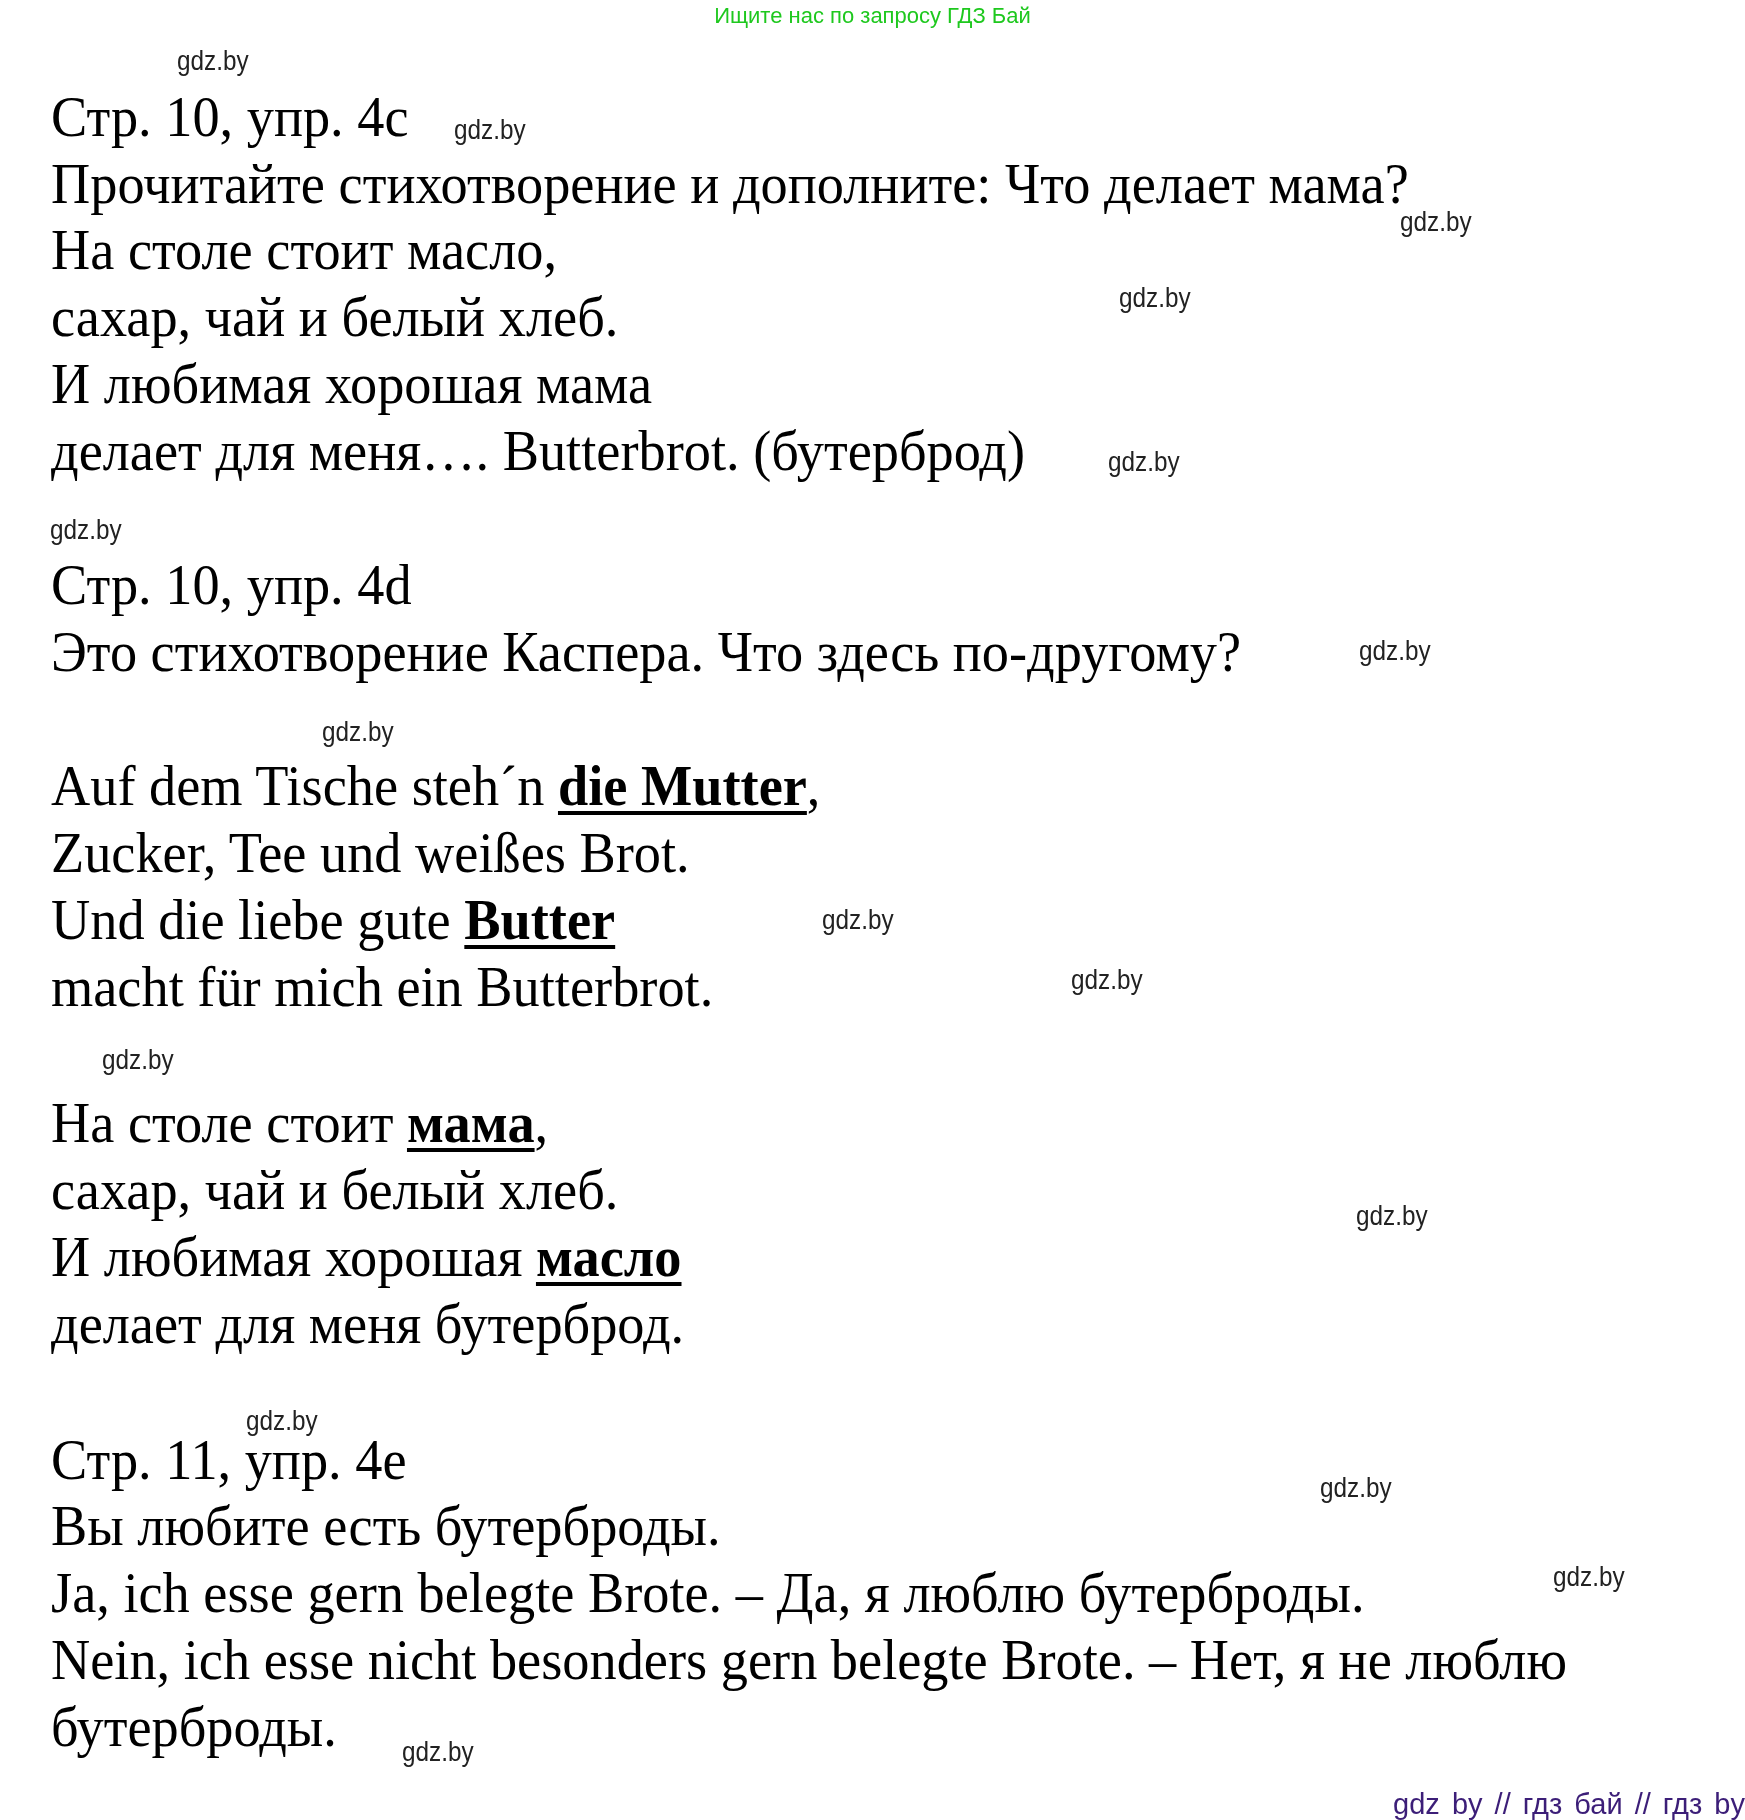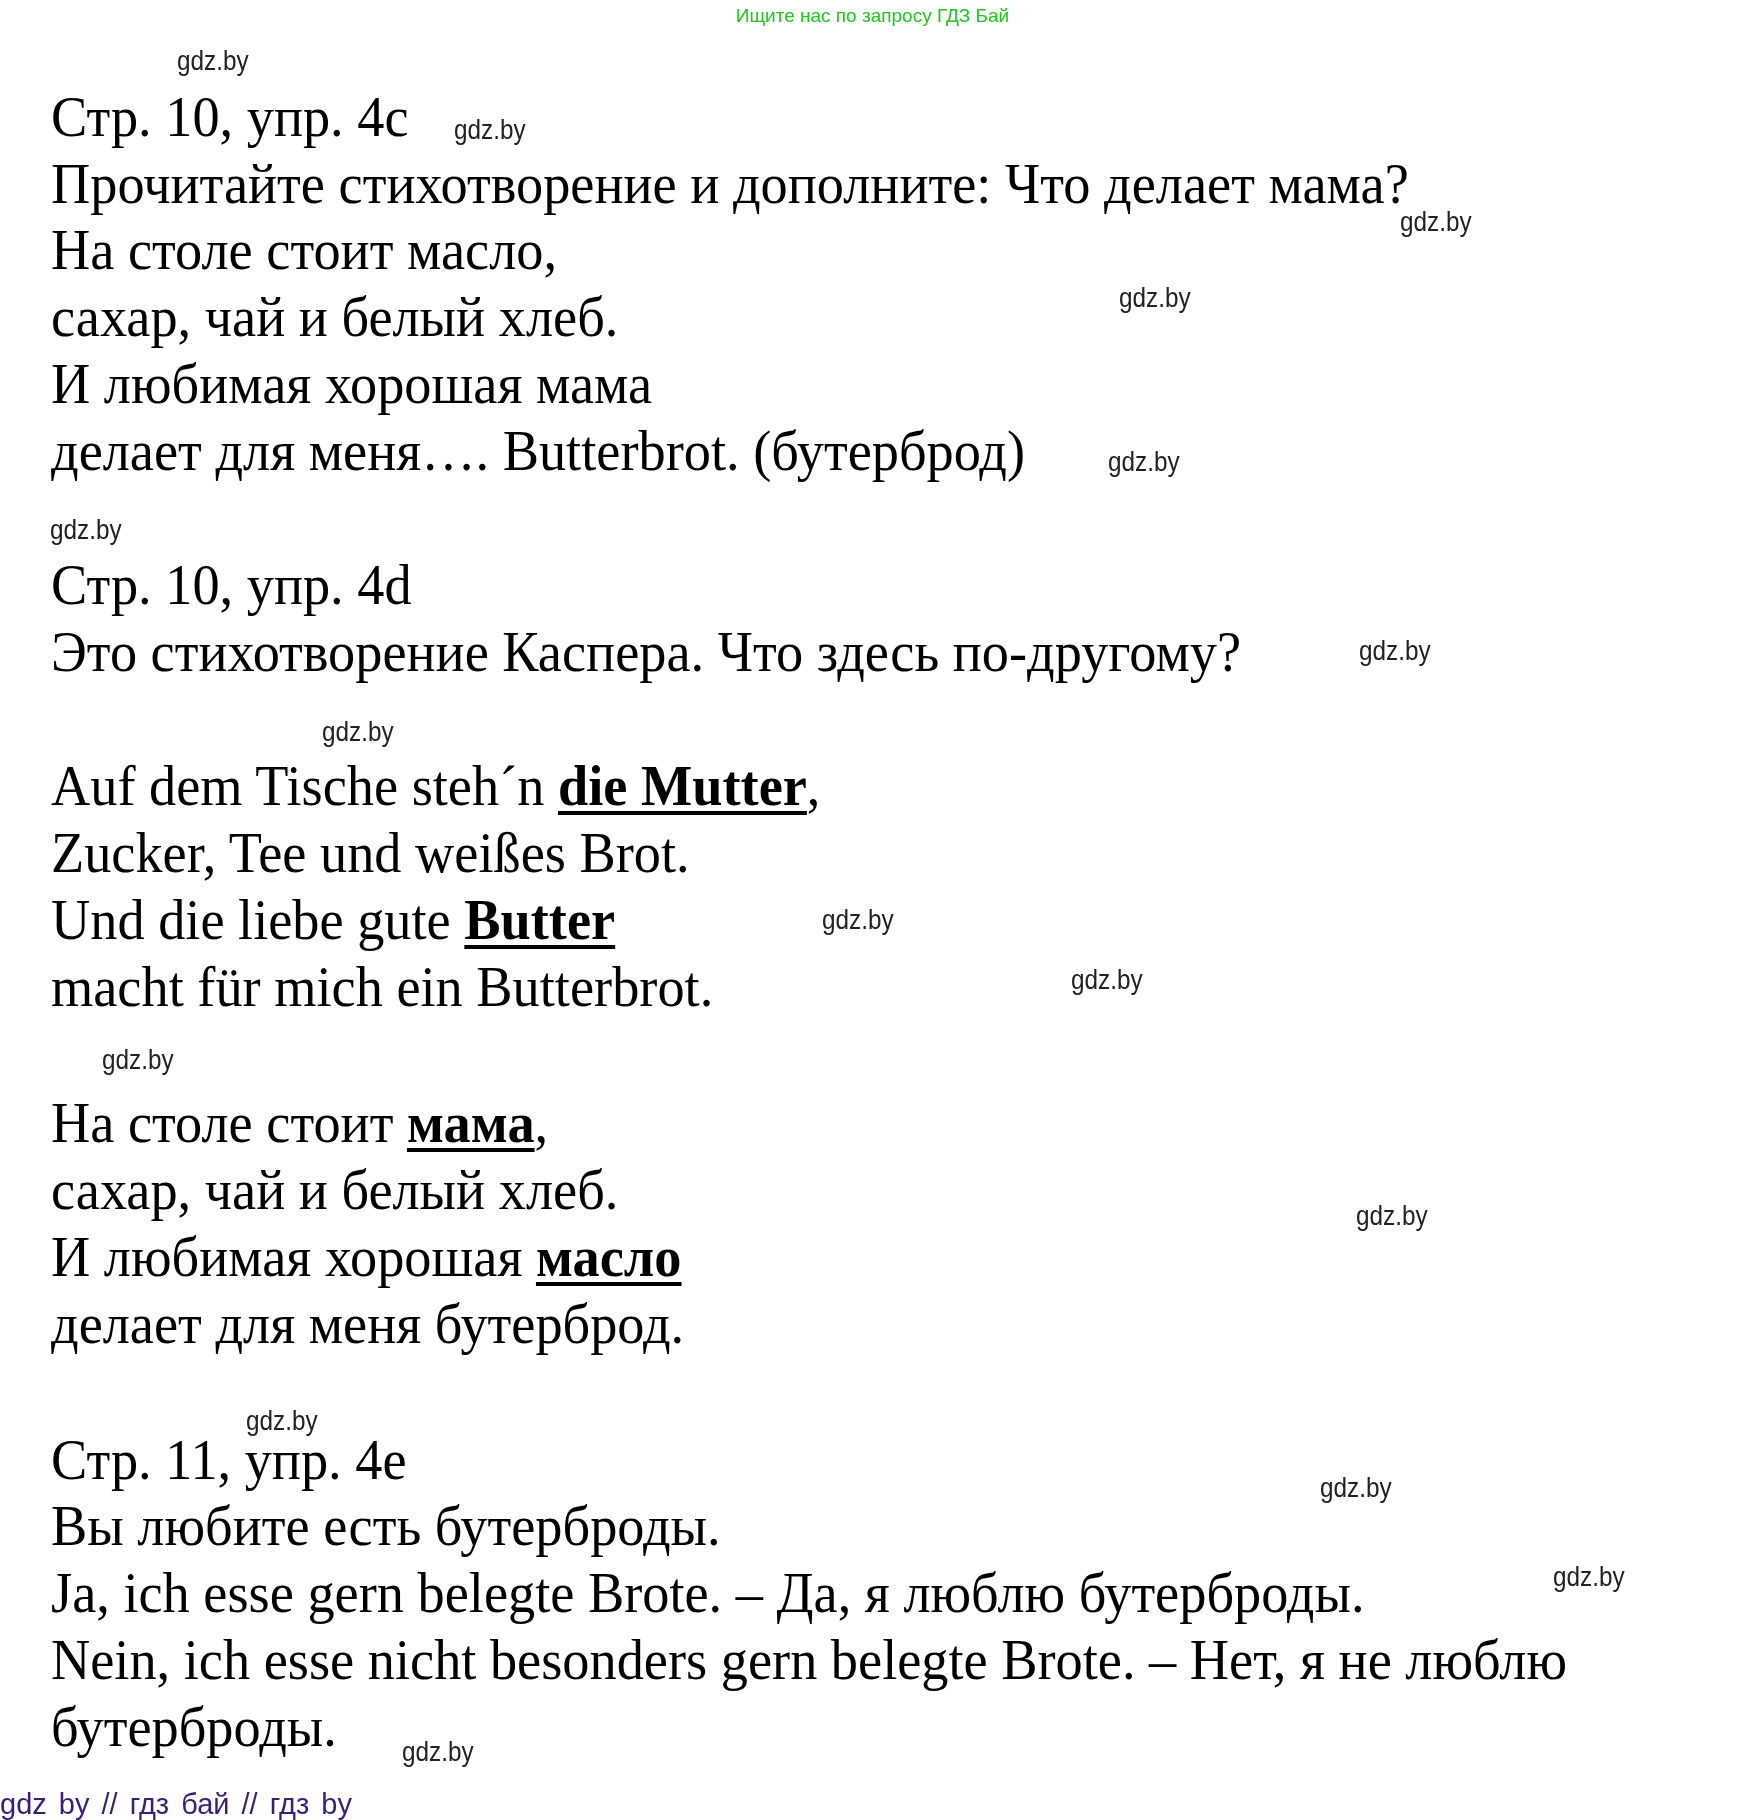--- a/index.html
+++ b/index.html
@@ -1,19 +1,19 @@
 <!DOCTYPE html>
 <html><head>
 <meta charset="utf-8">
 <style>
   html, body { margin:0; padding:0; background:#ffffff; }
   body { width:1745px; height:1820px; position:relative; overflow:hidden; }
   .hdr { position:absolute; top:0; left:0; width:1745px; text-align:center;
-         font-family:"Liberation Sans", sans-serif; font-size:19px; color:#1ec81e; line-height:32px; }
-  .ftr { position:absolute; top:1788px; left:0; width:1745px; text-align:left;
+         font-family:"Liberation Sans", sans-serif; font-size:22px; color:#1ec81e; line-height:32px; }
+  .ftr { position:absolute; top:1788px; left:0; width:1745px; text-align:right;
          font-family:"Liberation Sans", sans-serif; font-size:29px; color:#3c1e78; line-height:32px; word-spacing:4px; }
   .ln { position:absolute; left:51px; font-family:"Liberation Serif", serif; font-size:56px; color:#000;
         line-height:64px; white-space:nowrap; transform-origin:0 50%; transform:scaleX(0.97); }
   .ln b { font-weight:bold; text-decoration:underline; text-decoration-thickness:4px; text-underline-offset:6px; }
   .wm { position:absolute; font-family:"Liberation Sans", sans-serif; font-size:27px; color:#222;
         line-height:30px; white-space:nowrap; transform-origin:0 50%; transform:scaleX(0.9); }
 </style>
 </head>
 <body>
 

